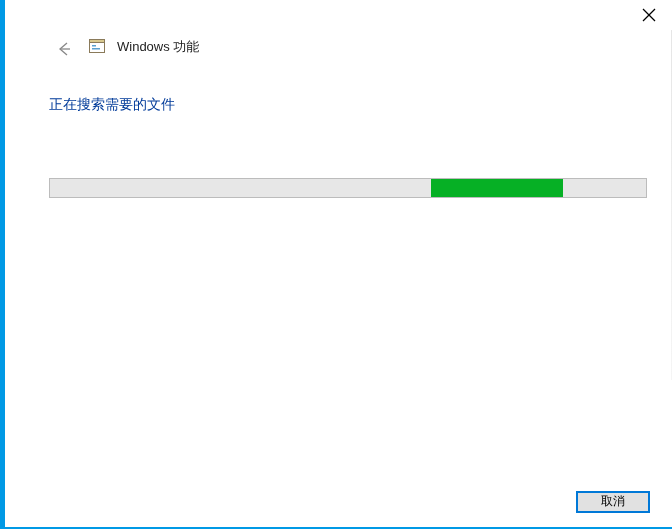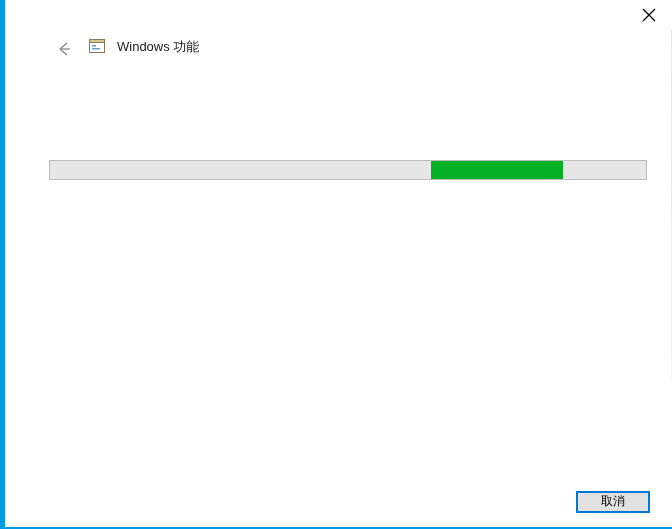--- a/index.html
+++ b/index.html
@@ -130,20 +130,21 @@
       <rect x="0.5" y="1.5" width="15" height="13" fill="#fff" stroke="#8a7a5a" stroke-width="1"></rect>
       <rect x="0.5" y="1.5" width="15" height="3" fill="#d9c98f" stroke="#8a7a5a" stroke-width="1"></rect>
       <rect x="3" y="7" width="4" height="1.5" fill="#5aa0d0"></rect>
       <rect x="3" y="10" width="8" height="1.5" fill="#5aa0d0"></rect>
     </svg>
   </div>
   <span class="title-text">Windows 功能</span>
 </div>
 
 <div class="content-area">
+  <div class="status-text">正在搜索需要的文件</div>
   <div class="progress-bar-outer">
     <div class="progress-bar-fill" id="pb-fill" style="left: 64%; width: 22%;"></div>
   </div>
 </div>
 
 <div class="right-fade"></div>
 
 <div class="footer">
   <div class="cancel-button">
     <span>取消</span>

